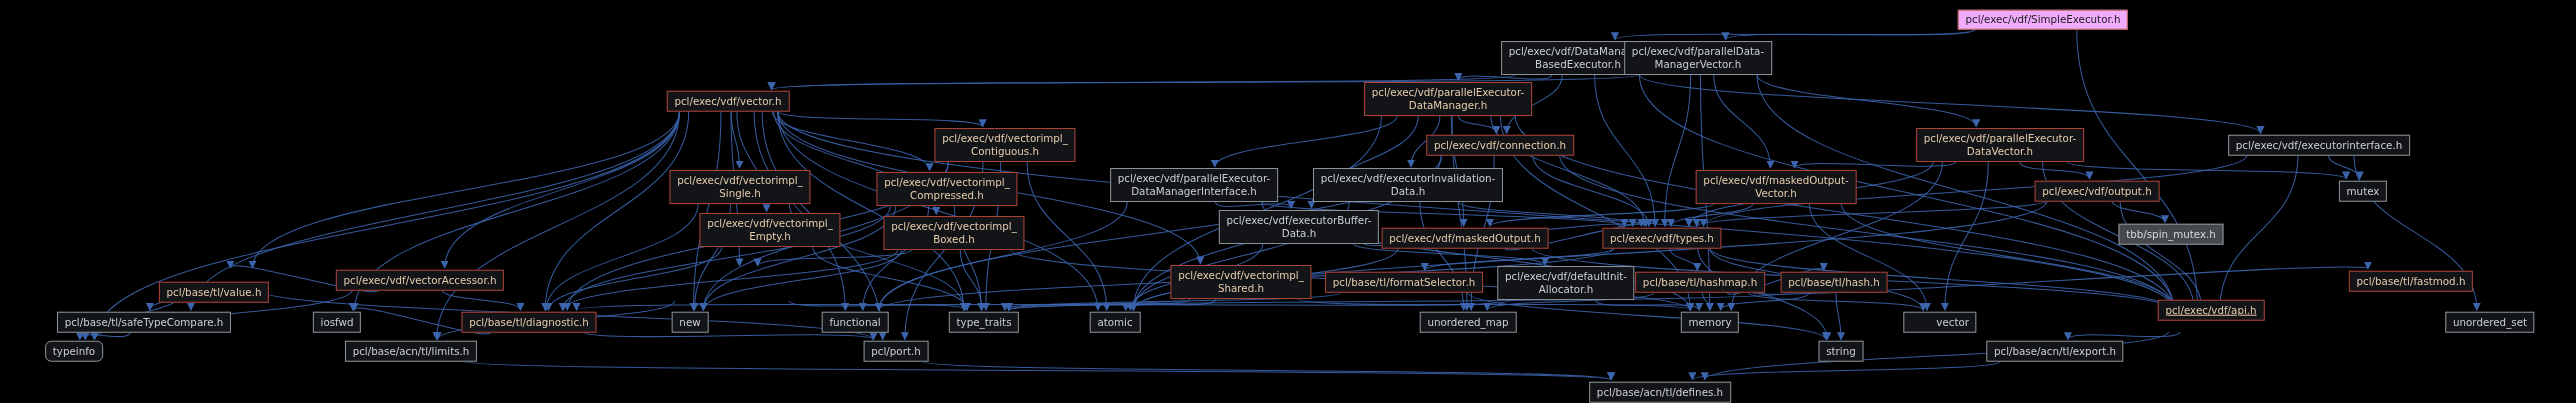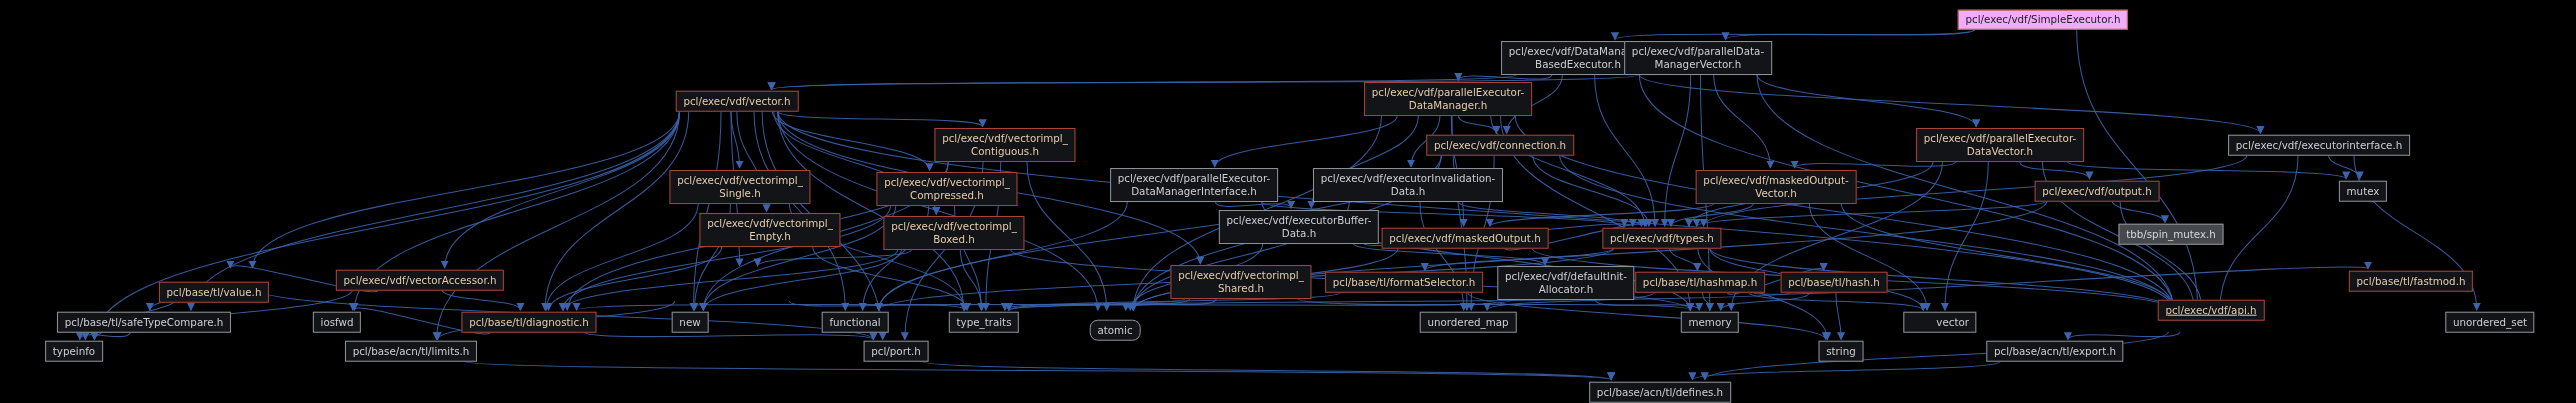--- a/index.html
+++ b/index.html
@@ -180,21 +180,21 @@
       <path d="M 1789.40625 701 C 1789.40625 725, 3126.66796875 713, 3126.66796875 737" fill="none" stroke="#3b64ad" stroke-width="2" stroke-opacity="0.9" marker-end="url(#arrow)"></path>
       <path d="M 900.6625 701 C 900.6625 725, 3126.66796875 713, 3126.66796875 737" fill="none" stroke="#3b64ad" stroke-width="2" stroke-opacity="0.9" marker-end="url(#arrow)"></path>
     </svg>
 <div class="node root" title="pcl/exec/vdf/SimpleExecutor.h" style="left: 2043px; top: 19.6px;">pcl/exec/vdf/SimpleExecutor.h</div>
     <div class="node normal" title="pcl/exec/vdf/DataManager-BasedExecutor.h" style="left: 1578px; top: 58px;">pcl/exec/vdf/DataManager-
 BasedExecutor.h</div>
     <div class="node normal" title="pcl/exec/vdf/parallelData-ManagerVector.h" style="left: 1698px; top: 58px;">pcl/exec/vdf/parallelData-
 ManagerVector.h</div>
     <div class="node red" title="pcl/exec/vdf/parallelExecutor-DataManager.h" style="left: 1448px; top: 99px;">pcl/exec/vdf/parallelExecutor-
 DataManager.h</div>
-    <div class="node red" title="pcl/exec/vdf/vector.h" style="left: 728px; top: 101px; margin-left: 9px;">pcl/exec/vdf/vector.h</div>
+    <div class="node red" title="pcl/exec/vdf/vector.h" style="left: 728px; top: 101px;">pcl/exec/vdf/vector.h</div>
     <div class="node red" title="pcl/exec/vdf/vectorimpl_Contiguous.h" style="left: 1005px; top: 145px;">pcl/exec/vdf/vectorimpl_
 Contiguous.h</div>
     <div class="node red" title="pcl/exec/vdf/connection.h" style="left: 1500px; top: 145px;">pcl/exec/vdf/connection.h</div>
     <div class="node red" title="pcl/exec/vdf/parallelExecutor-DataVector.h" style="left: 2000px; top: 145px;">pcl/exec/vdf/parallelExecutor-
 DataVector.h</div>
     <div class="node normal" title="pcl/exec/vdf/executorinterface.h" style="left: 2319px; top: 145px;">pcl/exec/vdf/executorinterface.h</div>
     <div class="node red" title="pcl/exec/vdf/vectorimpl_Single.h" style="left: 740px; top: 187px;">pcl/exec/vdf/vectorimpl_
 Single.h</div>
     <div class="node red" title="pcl/exec/vdf/vectorimpl_Compressed.h" style="left: 947px; top: 189px;">pcl/exec/vdf/vectorimpl_
 Compressed.h</div>
@@ -224,26 +224,26 @@
 Allocator.h</div>
     <div class="node red" title="pcl/base/tl/hashmap.h" style="left: 1700px; top: 282px;">pcl/base/tl/hashmap.h</div>
     <div class="node red" title="pcl/base/tl/hash.h" style="left: 1834px; top: 282px;">pcl/base/tl/hash.h</div>
     <div class="node red" title="pcl/base/tl/fastmod.h" style="left: 2411px; top: 281px;">pcl/base/tl/fastmod.h</div>
     <div class="node normal" title="pcl/base/tl/safeTypeCompare.h" style="left: 144px; top: 322px;">pcl/base/tl/safeTypeCompare.h</div>
     <div class="node normal" title="iosfwd" style="left: 337px; top: 322px;">iosfwd</div>
     <div class="node red" title="pcl/base/tl/diagnostic.h" style="left: 529px; top: 322px;">pcl/base/tl/diagnostic.h</div>
     <div class="node normal" title="new" style="left: 690px; top: 322px;">new</div>
     <div class="node normal" title="functional" style="left: 855px; top: 322px;">functional</div>
     <div class="node normal" title="type_traits" style="left: 984px; top: 322px;">type_traits</div>
-    <div class="node normal" title="atomic" style="left: 1115px; top: 330px; border-radius: 8px;">atomic</div>
+    <div class="node normal" title="atomic" style="left: 1115px; top: 322px;">atomic</div>
     <div class="node normal" title="unordered_map" style="left: 1468px; top: 322px;">unordered_map</div>
     <div class="node normal" title="memory" style="left: 1710px; top: 322px;">memory</div>
     <div class="node normal" title="vector" style="left: 1940px; top: 322px; padding-left: 32px;">vector</div>
     <div class="node red" title="pcl/exec/vdf/api.h" style="left: 2211px; top: 310px; text-decoration: underline;">pcl/exec/vdf/api.h</div>
     <div class="node normal" title="unordered_set" style="left: 2490px; top: 322px;">unordered_set</div>
-    <div class="node normal" title="typeinfo" style="left: 74px; top: 351px;">typeinfo</div>
+    <div class="node normal" title="typeinfo" style="left: 74px; top: 351px; border-radius: 6px;">typeinfo</div>
     <div class="node normal" title="pcl/base/acn/tl/limits.h" style="left: 411px; top: 351px;">pcl/base/acn/tl/limits.h</div>
     <div class="node normal" title="pcl/port.h" style="left: 896px; top: 351px;">pcl/port.h</div>
     <div class="node normal" title="string" style="left: 1841px; top: 351px;">string</div>
     <div class="node normal" title="pcl/base/acn/tl/export.h" style="left: 2055px; top: 351px;">pcl/base/acn/tl/export.h</div>
     <div class="node normal" title="pcl/base/acn/tl/defines.h" style="left: 1660px; top: 392px;">pcl/base/acn/tl/defines.h</div>
   </div>
 
 
 </body></html>

